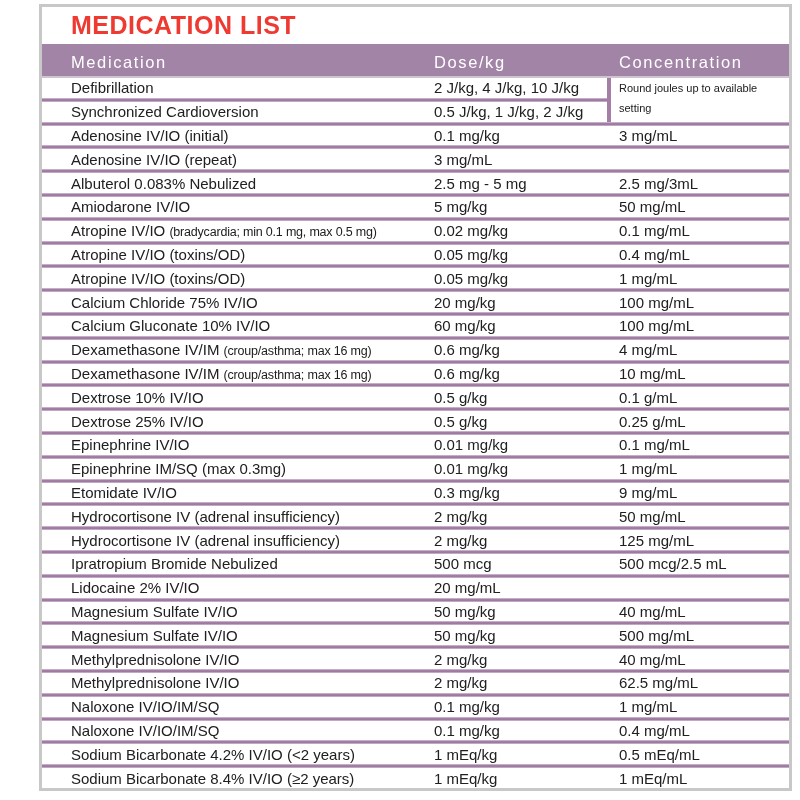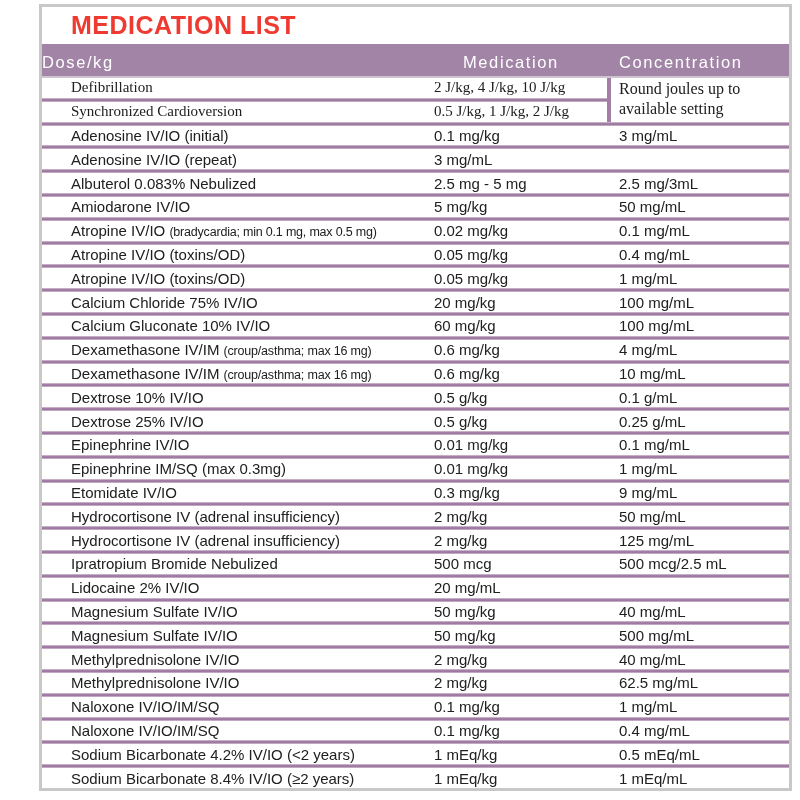--- a/index.html
+++ b/index.html
@@ -24,40 +24,40 @@
   .tbody{display:flex;flex-direction:column;}
   .divider{height:4px;background:linear-gradient(to bottom,#ddd0de 0%,#a37ea5 30%,#9d78a0 72%,#ddd0de 100%);flex:none;}
   .row{
     height:19.8px;flex:none;display:grid;grid-template-columns:392px 185px 1fr;
     align-items:center;font-size:15px;color:#202020;white-space:nowrap;
   }
   .row .med{padding-left:29px;overflow:hidden;}
   .row .conc{padding-left:0px;}
   .cond{font-size:12.5px;letter-spacing:-0.2px;}
   
-  .special{display:grid;grid-template-columns:565px 1fr;flex:none;font-family:Liberation Serif, serif;}
+  .special{display:grid;grid-template-columns:565px 1fr;flex:none;}
   .special .left{display:flex;flex-direction:column;}
   .special .row{grid-template-columns:392px 1fr;}
   .joules{
     border-left:4px solid #a37ea5;box-sizing:border-box;
-    padding:1px 4px 0 8px;font-size:16px;line-height:19.5px;color:#202020;
+    padding:1px 4px 0 8px;font-size:11px;line-height:19.5px;color:#202020;
   }
 </style>
 </head>
 <body>
 
 <div class="card">
 
   <div class="title-row">
     <span class="page-title">MEDICATION LIST</span>
   </div>
 
   <div class="thead">
+    <span class="h med">Medication</span>
     <span class="h">Dose/kg</span>
-    <span class="h med">Medication</span>
     <span class="h">Concentration</span>
   </div>
 
   <div class="tbody">
 
     <div class="special">
       <div class="left">
         <div class="row">
           <span class="med">Defibrillation</span>
           <span class="dose">2 J/kg, 4 J/kg, 10 J/kg</span>

